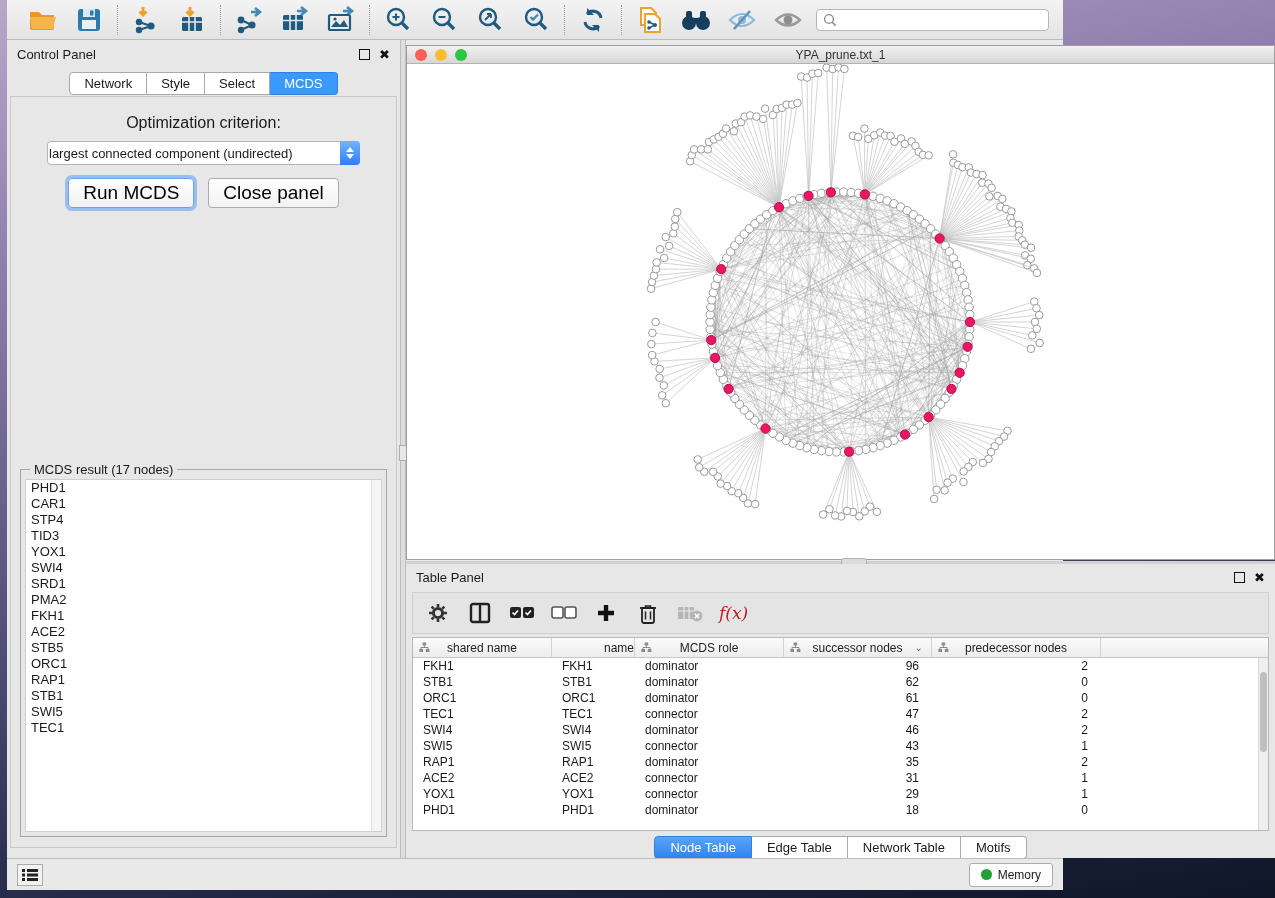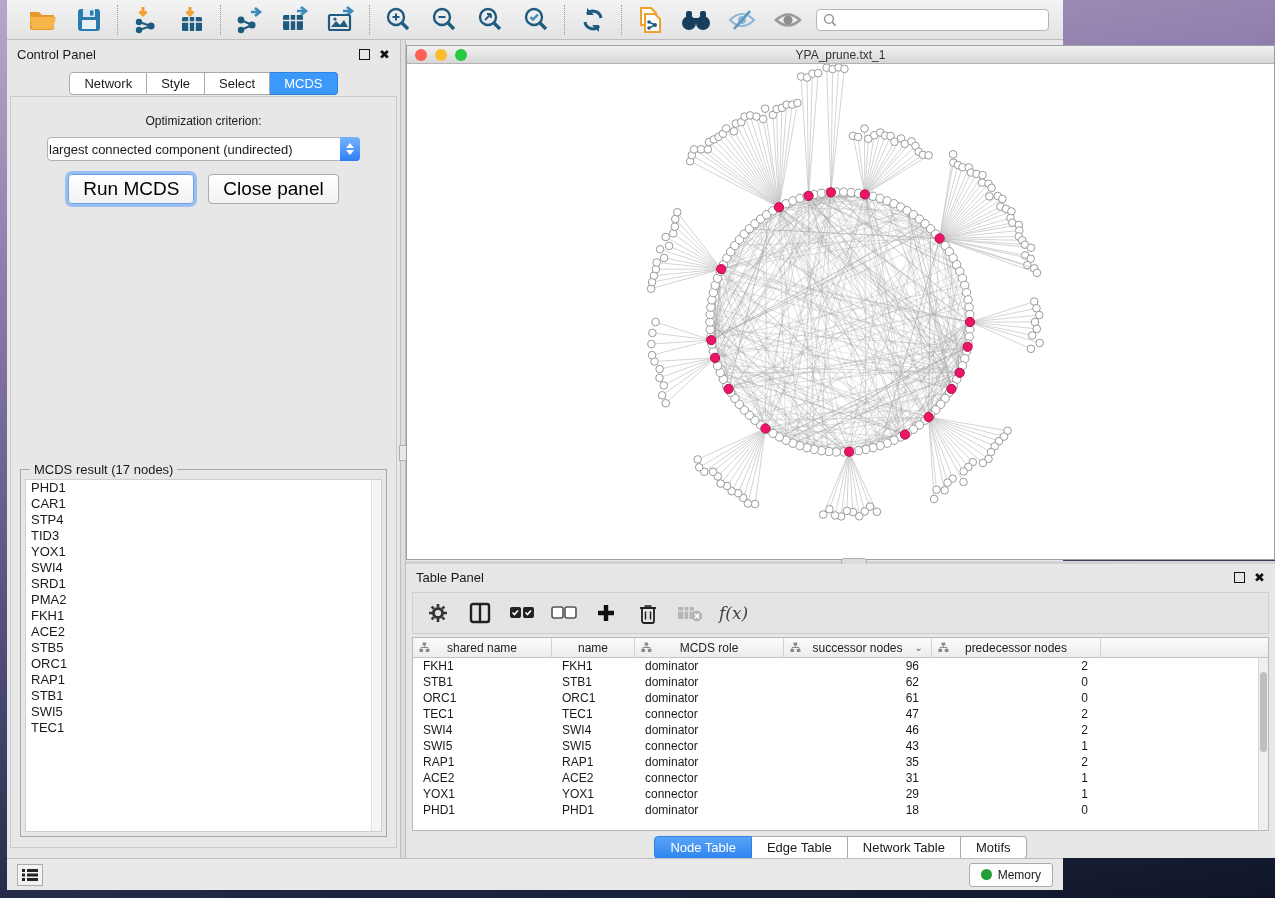--- a/index.html
+++ b/index.html
@@ -32,21 +32,21 @@
   .close-x { font-size:13px; font-weight:bold; color:#111; line-height:11px; }
 
   .cp-tabs { display:flex; justify-content:center; margin-top:4px; position:relative; z-index:2; }
   .tab { font-size:13px; padding:3px 14px; background:#fff; border:1px solid #a9a9a9; border-left:none; cursor:default; }
   .tab:first-child { border-left:1px solid #a9a9a9; border-radius:4px 0 0 4px; }
   .tab:last-child { border-radius:0 4px 4px 0; }
   .tab.active { background:#3b99fc; border-color:#2f82e0; color:#fff; }
 
   .cp-inner { position:absolute; left:3px; right:3px; top:56px; bottom:10px;
     border:1px solid #c9c9c9; background:#e7e7e7; }
-  .opt-label { text-align:center; font-size:12px; margin-top:17px; }
+  .opt-label { text-align:center; font-size:16px; margin-top:17px; }
   .dropdown { margin:9px 36px 0; height:24px; background:#fff; border:1px solid #b3b3b3; border-radius:4px;
     display:flex; align-items:center; font-size:13px; position:relative; }
   .dropdown-value { padding-left:1px; flex:1; white-space:nowrap; overflow:hidden; }
   .dropdown-stepper { width:20px; height:24px; margin:-1px -1px -1px 0; border-radius:0 4px 4px 0;
     background:linear-gradient(#74b3fc,#2e7ef7); display:flex; flex-direction:column; align-items:center; justify-content:center; gap:2px; }
   .arr-up { width:0; height:0; border-left:4px solid transparent; border-right:4px solid transparent; border-bottom:5px solid #fff; }
   .arr-dn { width:0; height:0; border-left:4px solid transparent; border-right:4px solid transparent; border-top:5px solid #fff; }
   .cp-buttons { display:flex; justify-content:center; gap:14px; margin-top:13px; }
   .btn { font-size:19px; background:linear-gradient(#ffffff,#f2f2f2); border:1px solid #ababab; border-radius:4px;
     padding:3px 14px; cursor:default; }
@@ -76,29 +76,29 @@
   .h-splitter { position:absolute; left:0; top:521px; width:869px; height:3px; background:#d2d2d2; }
   .h-splitter .grip { position:absolute; left:50%; top:-3px; width:26px; height:8px; background:#dcdcdc; border:1px solid #b0b0b0; border-radius:3px; }
 
   
   .table-panel { position:absolute; left:0; top:524px; width:869px; height:294px; background:#e7e7e7; }
   .tp-header { height:26px; display:flex; align-items:center; padding:0 10px; }
   .tp-title { font-size:13px; }
   .tp-toolbar { margin:2px 6px 0; height:42px; background:#e4e4e4; border:1px solid #cfcfcf;
     display:flex; align-items:center; gap:16px; padding:0 12px; }
   .tp-tool { display:flex; align-items:center; justify-content:center; width:26px; height:26px; }
-  .fx-label { font-family:"DejaVu Serif",serif; font-style:italic; font-size:17px; color:#404040; }
+  .fx-label { font-family:"DejaVu Serif",serif; font-style:italic; font-size:17px; color:#b91c1c; }
 
   .ntable { margin:3px 6px 0; height:194px; background:#fff; border:1px solid #b9b9b9; position:relative; overflow:hidden; }
   .thead { display:flex; height:20px; background:linear-gradient(#fbfbfb,#ececec); border-bottom:1px solid #c6c6c6; }
   .th { position:relative; display:flex; align-items:center; justify-content:center; font-size:12px;
     border-right:1px solid #d2d2d2; color:#222; }
   .th .h-icon { position:absolute; left:6px; top:4px; }
   .th .sort { position:absolute; right:8px; color:#666; font-size:10px; }
-  .c0 { width:139px; } .c1 { width:83px; } .c2 { width:149px; } .c3 { width:148px; } .c4 { width:169px; }
+  .c0 { width:139px; } .c1 { width:83px;justify-content:flex-end; } .c2 { width:149px; } .c3 { width:148px; } .c4 { width:169px; }
   .th.filler,.tcell.filler { flex:1; border-right:none; }
   .tbody { position:absolute; left:0; right:10px; top:20px; bottom:0; }
   .trow { display:flex; height:16px; align-items:center; }
   .tcell { font-size:12px; padding-left:10px; overflow:hidden; white-space:nowrap; }
   .tcell.num { text-align:right; padding-right:13px; padding-left:0; }
   .tbl-scroll { position:absolute; right:0; top:20px; bottom:0; width:10px; background:#efefef; border-left:1px solid #d8d8d8; }
   .tbl-thumb { position:absolute; left:1px; width:7px; top:14px; height:80px; background:#bfbfbf; border-radius:4px; }
 
   .tp-tabs { display:flex; justify-content:center; margin-top:5px; }
   .tp-tab { font-size:13px; padding:3px 15px; background:#fff; border:1px solid #a9a9a9; border-left:none; cursor:default; }

